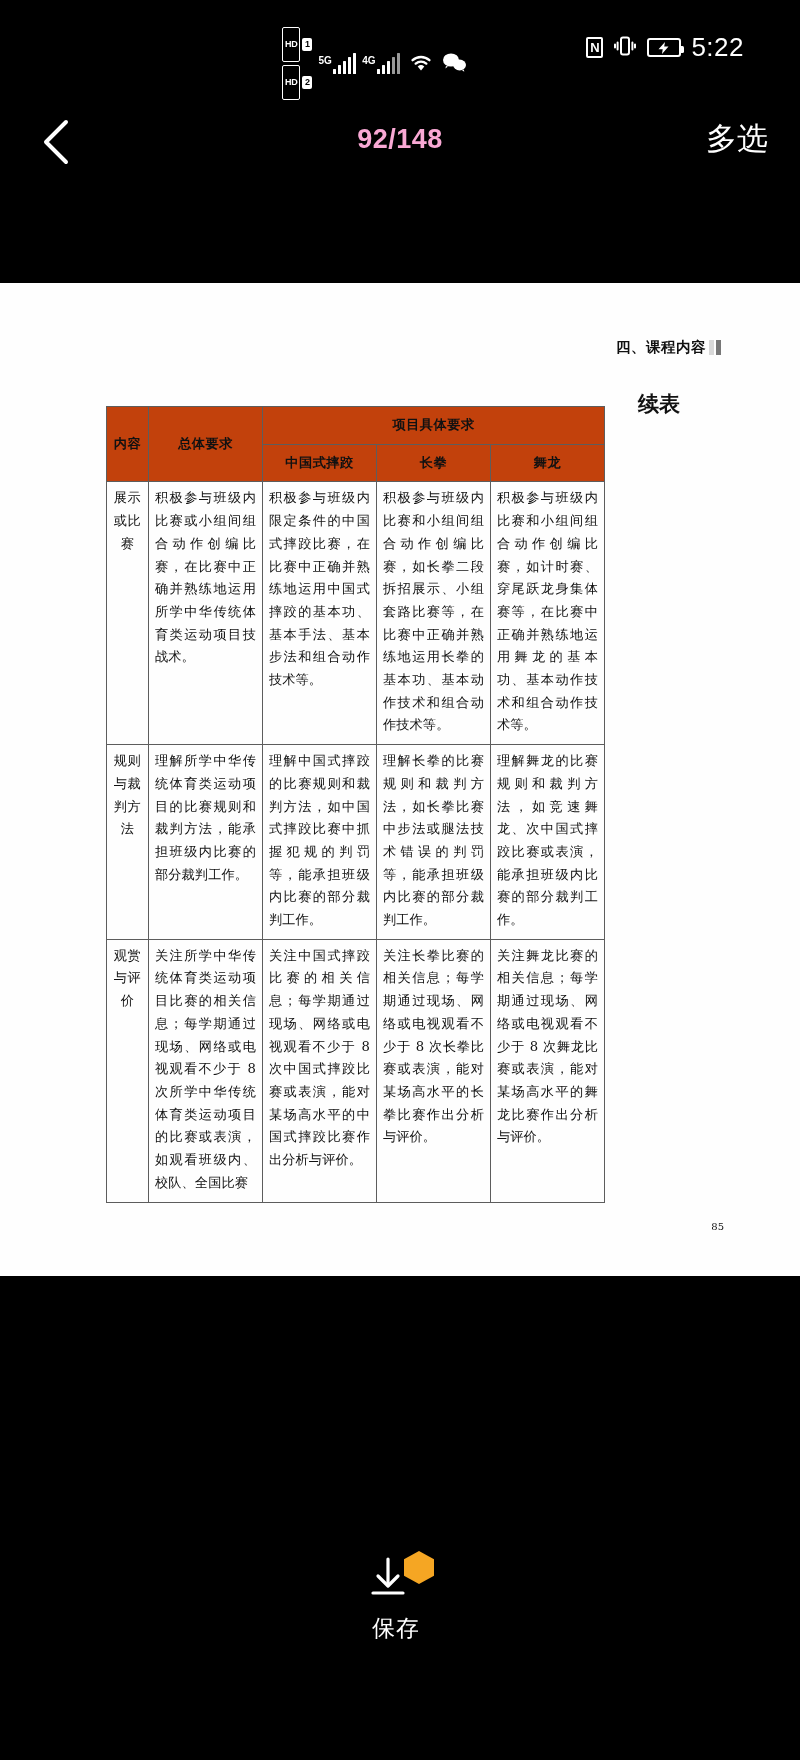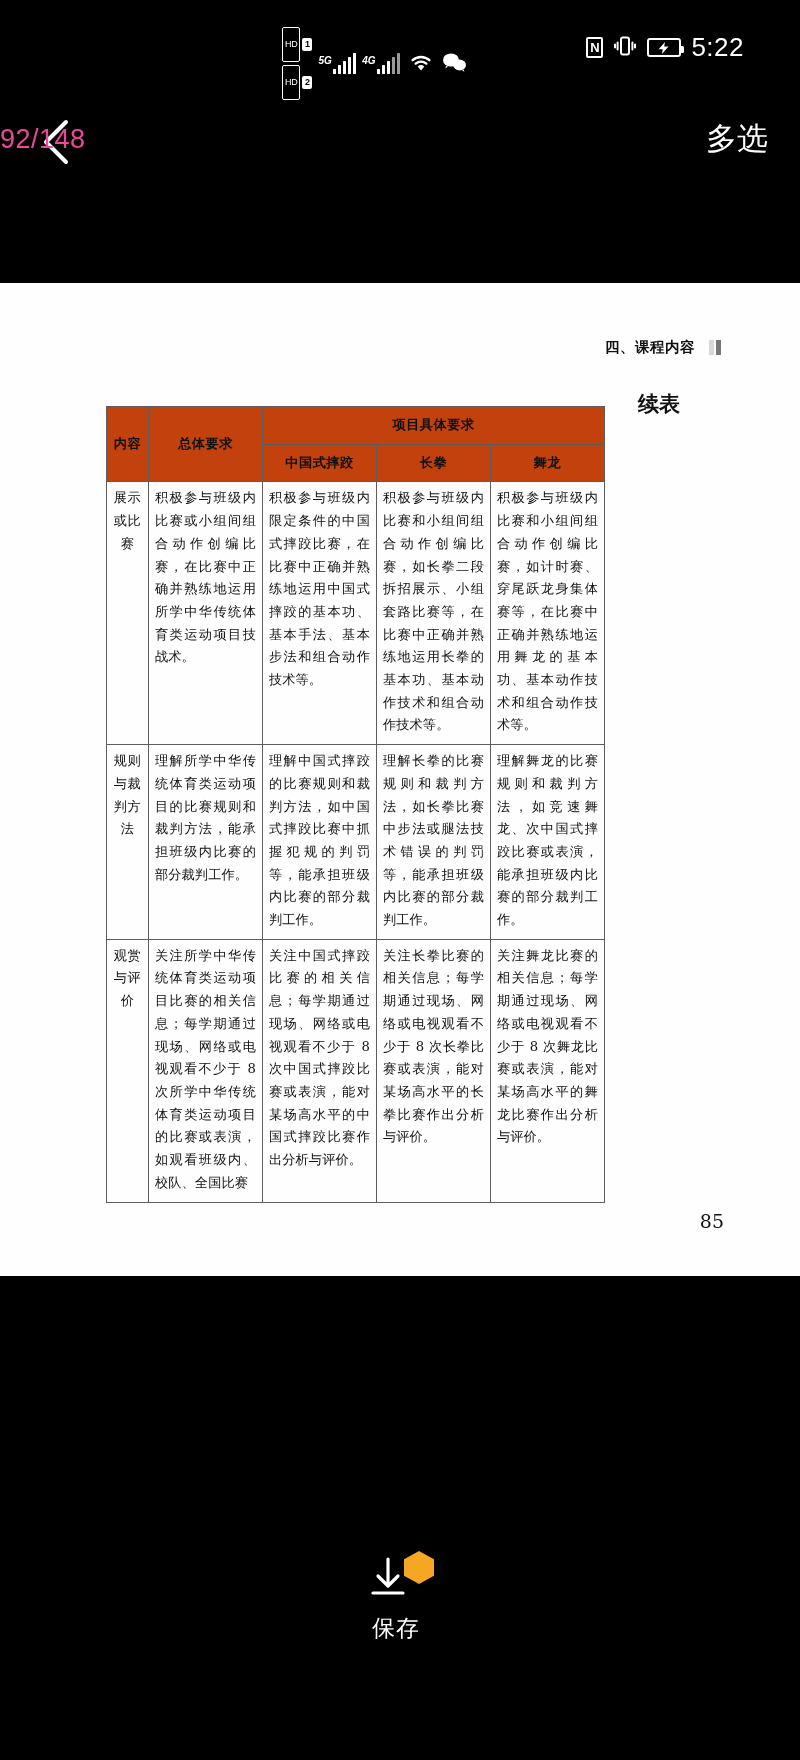--- a/index.html
+++ b/index.html
@@ -17,30 +17,30 @@
     color: #fff;
   }
   .sb-center {
     position: absolute; left: 282px; top: 27px;
     display: flex; align-items: center; gap: 6px;
   }
   .hd-stack { display: flex; flex-direction: column; gap: 3px; }
   .hd-row { display: flex; align-items: center; gap: 2px; }
   .hd-box {
     border: 1.6px solid #fff; border-radius: 2px;
-    font-size: 9px; line-height: 9px; font-weight: 400;
+    font-size: 9px; line-height: 9px; font-weight: 700;
     padding: 12px 2px; letter-spacing: -0.3px;
   }
   .hd-num {
     background: #fff; color: #000; border-radius: 2px;
     font-size: 9px; line-height: 9px; font-weight: 700;
     padding: 2px 2.5px;
   }
   .net-grp { display: flex; align-items: flex-end; gap: 1px; }
-  .net-lbl { font-size: 10px; font-weight: 700; line-height: 10px; margin-bottom: 8px; font-style: italic; }
+  .net-lbl { font-size: 10px; font-weight: 700; line-height: 10px; margin-bottom: 8px; }
   .bars { display: flex; align-items: flex-end; gap: 1.5px; height: 20px; }
   .bars i { display: block; width: 3.5px; background: #fff; border-radius: 0.5px; }
   .bars i:nth-child(1) { height: 5px; }
   .bars i:nth-child(2) { height: 9px; }
   .bars i:nth-child(3) { height: 13px; }
   .bars i:nth-child(4) { height: 17px; }
   .bars i:nth-child(5) { height: 21px; }
   .bars.dim i:nth-child(4), .bars.dim i:nth-child(5) { background: #9a9a9a; }
 
   .sb-right {
@@ -69,38 +69,38 @@
   .navbar {
     position: absolute; top: 92px; left: 0; width: 800px; height: 100px;
     color: #fff;
   }
   .nav-back {
     position: absolute; left: 36px; top: 24px;
     width: 44px; height: 52px;
   }
   .nav-title {
     position: absolute; left: 0; right: 0; top: 32px;
-    font-size: 27px; color: #ec4899; letter-spacing: 0.5px;
+    text-align: center; font-size: 27px; color: #f9a8d4; letter-spacing: 0.5px; font-weight: bold;
   }
   .nav-action {
     position: absolute; right: 32px; top: 26px;
     font-size: 31px; color: #fff; font-weight: 400;
   }
 
   
   .page {
     position: absolute; top: 283px; left: 0;
     width: 800px; height: 993px;
     background: #fefefe;
     font-family: "DejaVu Serif", "Liberation Serif", serif;
     color: #111;
   }
   .running-head {
     position: absolute; right: 79px; top: 55px;
-    display: flex; align-items: center; gap: 14px;
+    display: flex; align-items: center; gap: 3px;
     font-size: 14.5px; font-weight: 700; letter-spacing: 0.5px;
   }
   .rh-bars { display: flex; gap: 2px; align-items: center; }
   .rh-bars span { display: block; width: 5px; height: 15px; }
   .rh-bars span:nth-child(1) { background: #d8d8d8; }
   .rh-bars span:nth-child(2) { background: #777; }
 
   .cont-label {
     position: absolute; right: 120px; top: 107px;
     font-size: 21px; font-weight: 700;
@@ -141,21 +141,21 @@
     letter-spacing: 0.1px;
   }
   col.c1 { width: 42px; }
   col.c2 { width: 114px; }
   col.c3 { width: 114px; }
   col.c4 { width: 114px; }
   col.c5 { width: 114px; }
 
   .page-num {
     position: absolute; right: 76px; bottom: 44px;
-    font-size: 19px;
+    font-size: 10px;
   }
 
   
   .bottombar {
     position: absolute; left: 0; bottom: 0; width: 792px; height: 484px;
     background: #000;
   }
   .save-btn {
     position: absolute; left: 0; right: 0; bottom: 116px;
     display: flex; flex-direction: column; align-items: center; gap: 14px;

